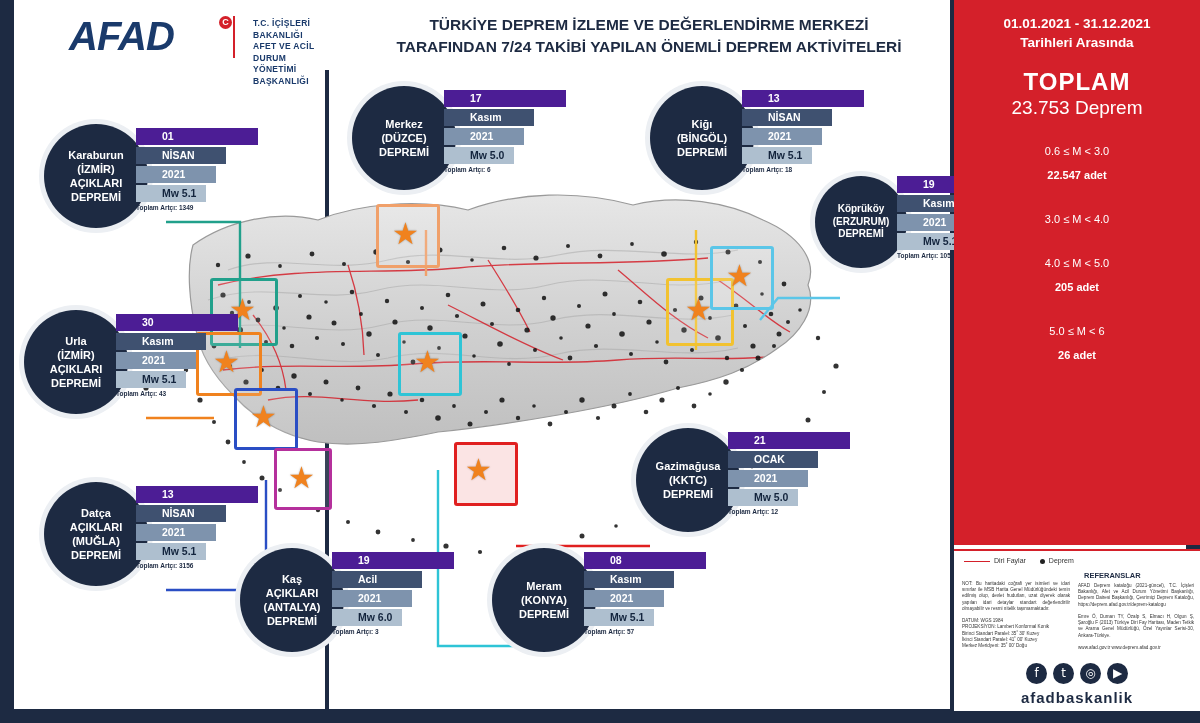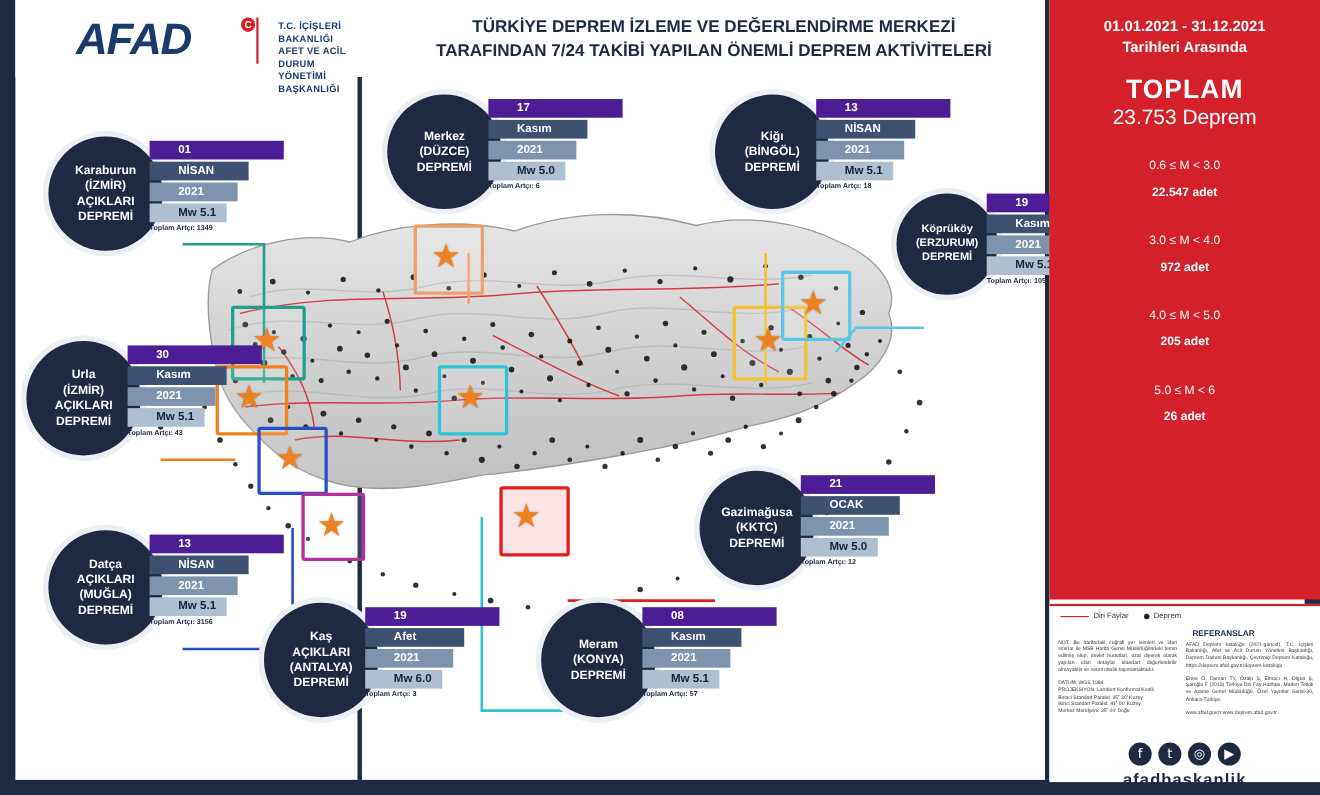--- a/index.html
+++ b/index.html
@@ -37,21 +37,21 @@
   .stats-block .cnt{font-weight:bold;}
 
   
   .refbox{position:absolute;left:954px;top:549px;width:246px;height:160px;background:#ffffff;border-top:2px solid #d4202a;padding-left:38px;}
   .leg-row{position:absolute;left:10px;top:6px;font-size:7px;color:#333;}
   .leg-line{display:inline-block;width:26px;height:0;border-top:1.5px solid #d4202a;vertical-align:middle;margin-right:4px;}
   .leg-dot{display:inline-block;width:5px;height:5px;border-radius:50%;background:#222;vertical-align:middle;margin:0 4px 0 12px;}
   .ref-title{position:absolute;left:130px;top:20px;font-size:7.5px;font-weight:bold;color:#1d2a42;}
   .notes{position:absolute;left:8px;top:30px;width:108px;font-size:4.6px;line-height:6.2px;color:#333;text-align:justify;}
   .refs{position:absolute;left:124px;top:32px;width:116px;font-size:4.6px;line-height:6.2px;color:#333;text-align:justify;}
-  .social{position:absolute;left:0;top:124px;width:246px;text-align:center;}
+  .social{position:absolute;left:0;top:112px;width:246px;text-align:center;}
   .social-icons{font-size:0;}
   .sic{display:inline-block;width:21px;height:21px;border-radius:50%;background:#1d2a42;color:#fff;font-size:12px;line-height:21px;text-align:center;margin:0 3px;font-family:"DejaVu Sans",sans-serif;}
   .social-handle{margin-top:5px;font-size:15px;font-weight:bold;color:#1d2a42;letter-spacing:1px;}
 
   
   .mapwrap{position:absolute;left:18px;top:70px;width:930px;height:639px;overflow:hidden;}
   .map-svg{position:absolute;left:0;top:0;}
 
   
   .callout{position:absolute;}
@@ -432,21 +432,21 @@
 
   <div class="callout" style="left:240px;top:548px;">
     <div class="pill" style="left:0;top:0;">
       <div class="pill-txt" style="white-space:pre-line;">Kaş
 AÇIKLARI
 (ANTALYA)
 DEPREMİ</div>
     </div>
     <div class="bars" style="left:92px;top:4px;">
       <div class="bar b1">19</div>
-      <div class="bar b2">Afet</div>
+      <div class="bar b2">Acil</div>
       <div class="bar b3">2021</div>
       <div class="bar b4">Mw 6.0</div>
       <div class="bar-note">Toplam Artçı: 3</div>
     </div>
   </div>
 
   <div class="callout" style="left:492px;top:548px;">
     <div class="pill" style="left:0;top:0;">
       <div class="pill-txt" style="white-space:pre-line;">Meram
 (KONYA)
@@ -483,21 +483,20 @@
     </div>
     <div class="stats-total-label">TOPLAM</div>
     <div class="stats-total-value">23.753 Deprem</div>
 
     <div class="stats-block">
       <div class="mag">0.6 ≤ M &lt; 3.0</div>
       <div class="cnt">22.547 adet</div>
     </div>
     <div class="stats-block">
       <div class="mag">3.0 ≤ M &lt; 4.0</div>
-      <div class="cnt">972 adet</div>
     </div>
     <div class="stats-block">
       <div class="mag">4.0 ≤ M &lt; 5.0</div>
       <div class="cnt">205 adet</div>
     </div>
     <div class="stats-block">
       <div class="mag">5.0 ≤ M &lt; 6</div>
       <div class="cnt">26 adet</div>
     </div>
   </div>

